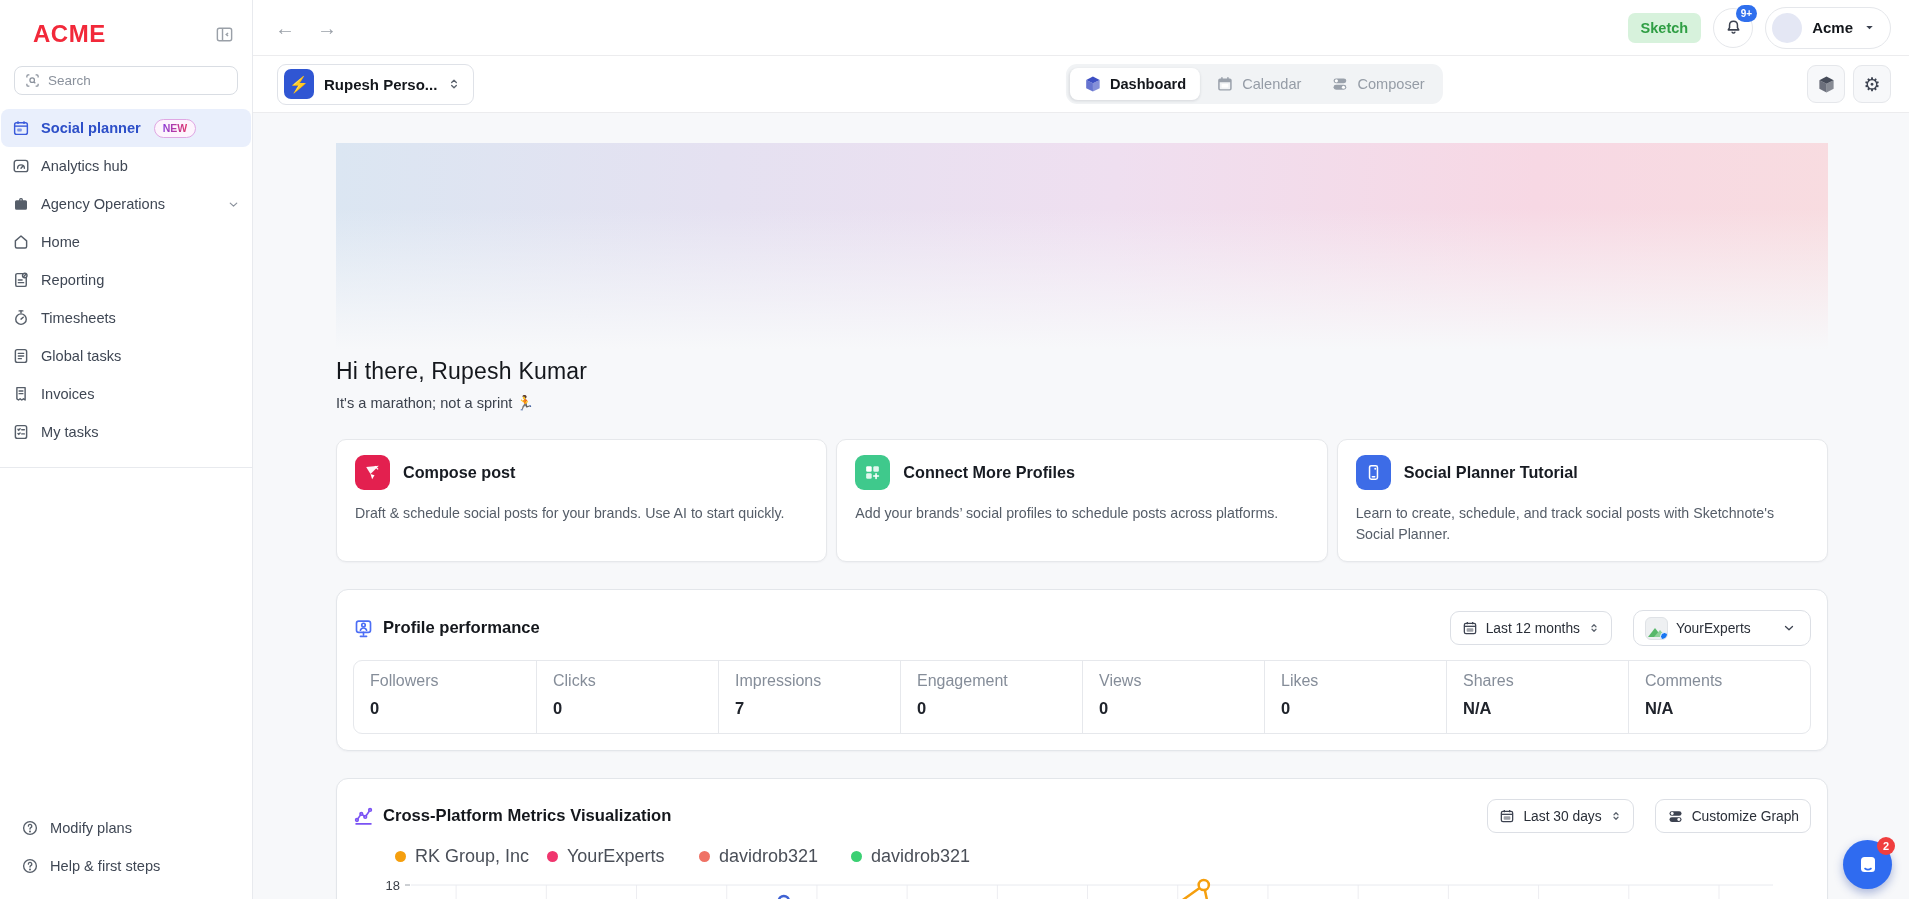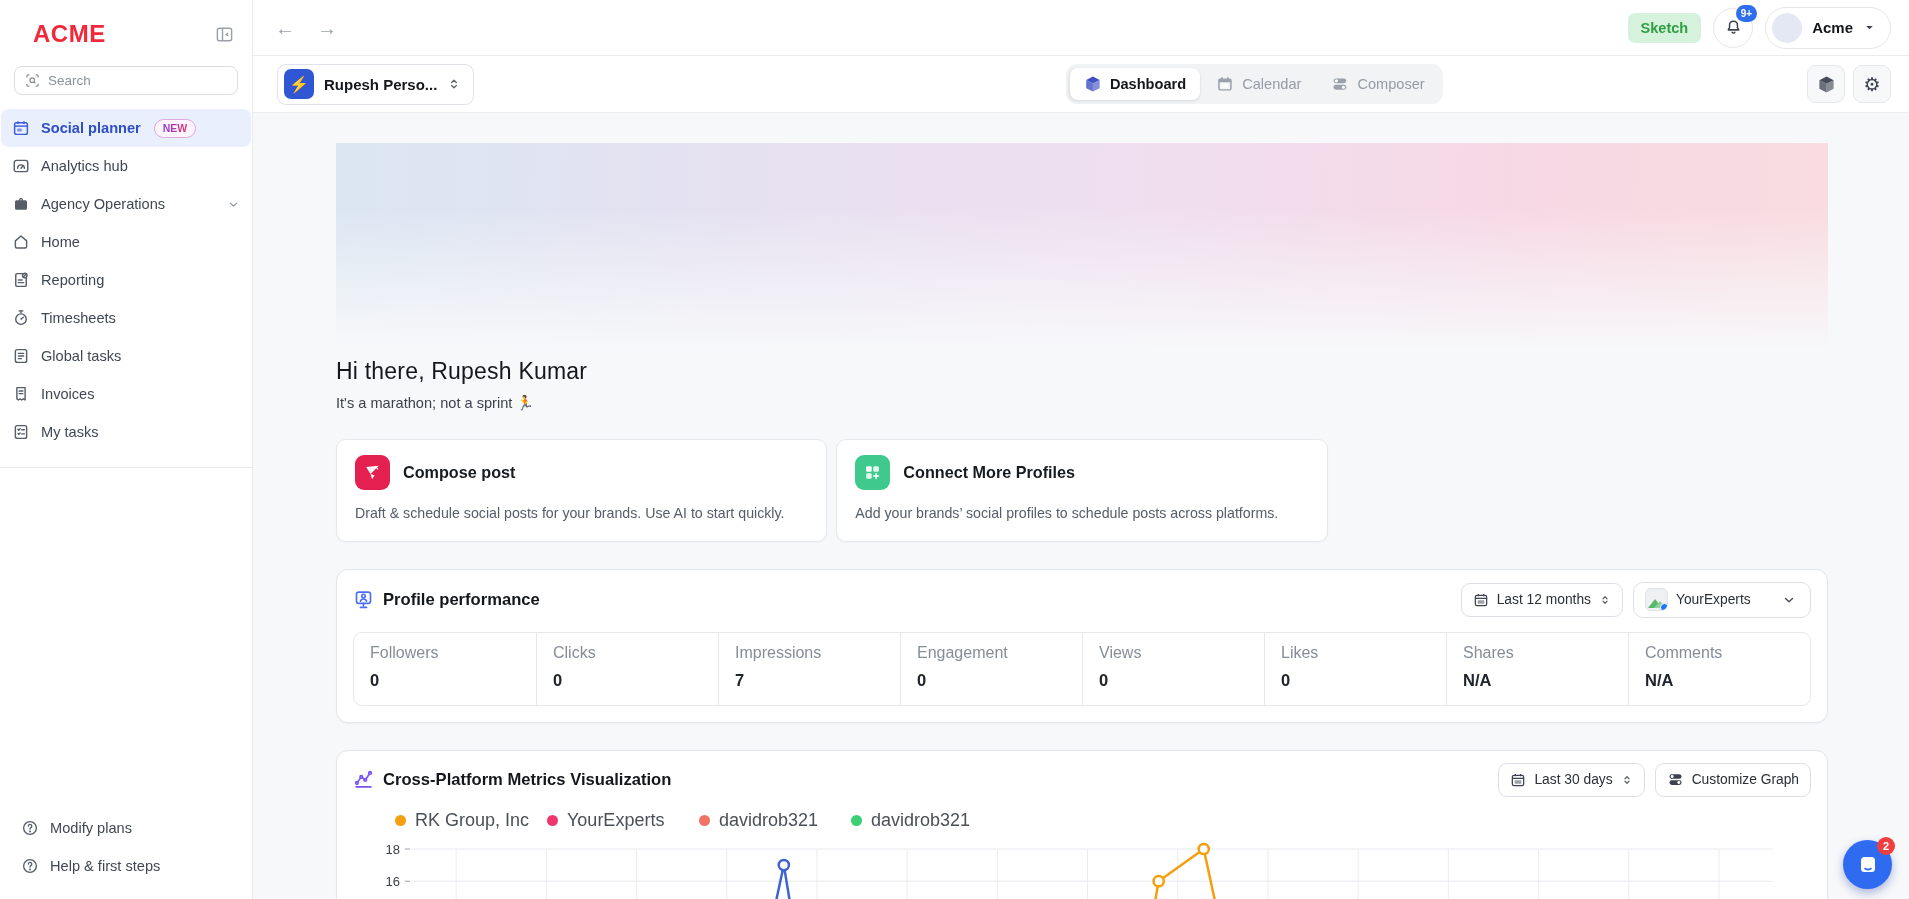--- a/index.html
+++ b/index.html
@@ -63,25 +63,25 @@
   .greet-title { font-size:23px; font-weight:400; color:#14171c; letter-spacing:.2px; }
   .greet-sub { margin-top:9px; font-size:14.6px; color:#3c424d; }
 
   .cards { margin-top:27px; display:grid; grid-template-columns:repeat(3,1fr); gap:9px; }
   .card { background:#fff; border:1px solid #e6e8eb; border-radius:10px; padding:15px 18px 17px; box-shadow:0 1px 2px rgba(25,30,45,.04); cursor:pointer; }
   .card-head { display:flex; align-items:center; gap:13px; }
   .card-ico { width:35px; height:35px; border-radius:9px; display:flex; align-items:center; justify-content:center; color:#fff; flex:none; }
   .card-title { font-size:16.2px; font-weight:800; color:#171b22; }
   .card-desc { margin-top:13px; font-size:14.2px; color:#555d68; line-height:1.45; }
 
-  .panel { margin-top:27px; background:#fff; border:1px solid #e3e6ea; border-radius:12px; padding:12px 16px 16px; box-shadow:0 1px 2px rgba(25,30,45,.04); }
+  .panel { margin-top:27px; background:#fff; border:1px solid #e3e6ea; border-radius:12px; padding:20px 16px 16px; box-shadow:0 1px 2px rgba(25,30,45,.04); }
   .panel-head { display:flex; align-items:center; }
   .panel-title-wrap { display:flex; align-items:center; gap:9px; }
   .panel-title { font-size:16.6px; font-weight:800; color:#14171c; }
-  .panel-controls { margin-left:auto; display:flex; gap:10px; align-items:center; }
+  .panel-controls { margin-left:auto; display:flex; gap:21px; align-items:center; }
   .pill { display:flex; align-items:center; gap:8px; border:1px solid #dcdfe5; border-radius:9px; height:34px; padding:0 11px; font-size:13.8px; color:#2a2f38; background:#fff; cursor:pointer; white-space:nowrap; }
   .pill .c-ico { color:#3c4250; }
   .pill.account { height:36px; border-radius:10px; padding-right:14px; min-width:178px; }
   .pill.account .chev { margin-left:auto; }
   .avatar-img { width:23px; height:23px; border-radius:6px; background:#eef0f2; border:1px solid #dfe2e6; position:relative; overflow:hidden; }
   .avatar-img .mtn { position:absolute; bottom:2px; left:2px; width:0; height:0; border-left:7px solid transparent; border-right:7px solid transparent; border-bottom:9px solid #57b86a; }
   .avatar-img .mtn2 { position:absolute; bottom:2px; right:1px; width:0; height:0; border-left:6px solid transparent; border-right:6px solid transparent; border-bottom:7px solid #8fd19a; }
   .avatar-img .dot { position:absolute; bottom:-2px; right:-2px; width:9px; height:9px; border-radius:50%; background:#1877f2; border:1.5px solid #fff; }
 
   .metrics { margin-top:14px; border:1px solid #e6e8ec; border-radius:9px; display:grid; grid-template-columns:repeat(8,1fr); overflow:hidden; }
@@ -362,20 +362,33 @@
               <svg width="19" height="19" viewBox="0 0 24 24" fill="#fff">
                 <rect x="4" y="4" width="7" height="7" rx="1.6"></rect>
                 <rect x="13" y="4" width="7" height="7" rx="1.6" opacity=".85"></rect>
                 <rect x="4" y="13" width="7" height="7" rx="1.6" opacity=".85"></rect>
                 <path d="M16.5 13.5v6M13.5 16.5h6" stroke="#fff" stroke-width="2" stroke-linecap="round"></path>
               </svg>
             </span>
             <span class="card-title">Connect More Profiles</span>
           </div>
           <p class="card-desc">Add your brands’ social profiles to schedule posts across platforms.</p>
+        </div>
+        <div class="card">
+          <div class="card-head">
+            <span class="card-ico" style="background: rgb(61, 108, 231);">
+              <svg width="19" height="19" viewBox="0 0 24 24" fill="none" stroke="#fff" stroke-width="1.9" stroke-linecap="round">
+                <rect x="7" y="3.5" width="10" height="17" rx="2.2"></rect>
+                <line x1="10.5" y1="17.5" x2="13.5" y2="17.5"></line>
+                <circle cx="14.2" cy="7.2" r="1.2" fill="#fff" stroke="none"></circle>
+              </svg>
+            </span>
+            <span class="card-title">Social Planner Tutorial</span>
+          </div>
+          <p class="card-desc">Learn to create, schedule, and track social posts with Sketchnote's Social Planner.</p>
         </div>
       </div>
 
     <section class="panel">
       <div class="panel-head">
         <div class="panel-title-wrap">
           <span>
             <svg width="21" height="21" viewBox="0 0 24 24" fill="none" stroke="#4c6ef5" stroke-width="1.9" stroke-linecap="round" stroke-linejoin="round">
                 <rect x="4" y="3.5" width="16" height="13" rx="2.5"></rect>
                 <circle cx="12" cy="8" r="2"></circle>

